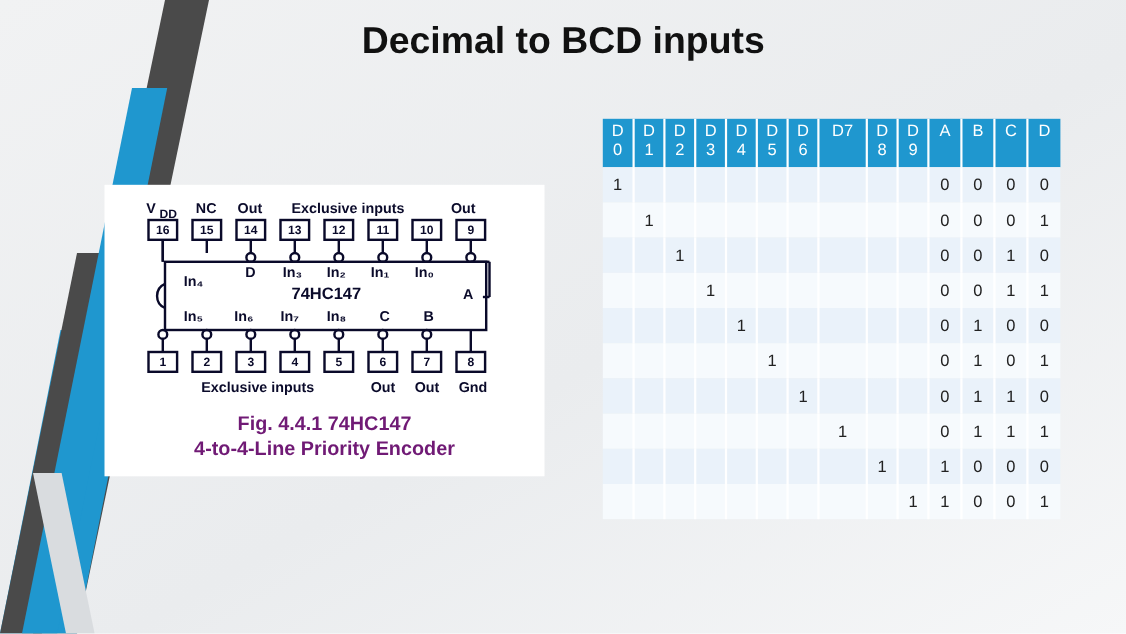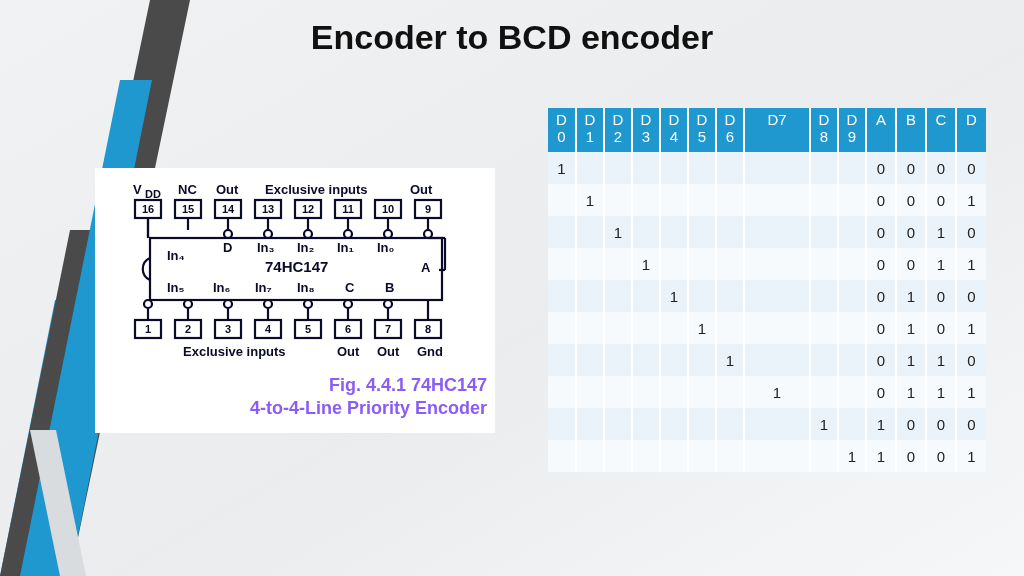--- a/index.html
+++ b/index.html
@@ -23,21 +23,21 @@
 
   
   .chip-panel {
     position: absolute;
     left: 95px; top: 168px;
     width: 400px; height: 265px;
     background: #fff;
     padding: 12px 8px 10px 8px;
   }
   .chip-panel svg { display: block; margin: 0 auto; }
-  .fig-caption { text-align: right; color: #8b5cf6; font-weight: 700; line-height: 1.25; font-size: 18px; margin-top: 4px; }
+  .fig-caption { text-align: center; color: #701a75; font-weight: 700; line-height: 1.25; font-size: 18px; margin-top: 4px; }
 
   
   .tt {
     position: absolute;
     left: 548px; top: 108px;
     font-size: 15px;
     color: #222;
     border-collapse: collapse;
   }
   .tt th, .tt td { text-align: center; padding: 0; }
@@ -50,37 +50,37 @@
     vertical-align: top;
     padding-top: 4px;
     line-height: 1.1;
   }
   .tt th:last-child { border-right: none; }
   .tt td { height: 32px; border-right: 2px solid #fff; }
   .tt td:last-child { border-right: none; }
   .tt tbody tr:nth-child(odd)  td { background: #eaf2fa; }
   .tt tbody tr:nth-child(even) td { background: #f6fafd; }
   .tt .w-n { width: 28px; }   
-  .tt .w-d7 { width: 66px; }
+  .tt .w-d7 { width: 44px; }
   .tt .w-o { width: 30px; }   
 </style>
 </head>
 <body>
 
 <div class="bars">
   <svg width="260" height="576" viewBox="0 0 260 576">
     <polygon points="30,576 70,576 190,0 150,0" fill="#4a4a4a"></polygon>
     <polygon points="0,576 70,576 125,300 55,300" fill="#1f97cf"></polygon>
     <polygon points="0,576 38,576 108,230 70,230" fill="#4a4a4a"></polygon>
     <polygon points="20,576 52,576 152,80 120,80" fill="#1f97cf"></polygon>
     <polygon points="60,576 86,576 56,430 30,430" fill="#d9dcdf"></polygon>
   </svg>
 </div>
 
-<h1 class="title">Encoder to BCD encoder</h1>
+<h1 class="title">Decimal to BCD inputs</h1>
 
 <div class="chip-panel">
   <svg width="380" height="190" viewBox="0 0 380 190">
     <style>
       .lbl { font: 700 13px Arial; fill:#0a0a2a; }
       .sml { font: 700 11px Arial; fill:#0a0a2a; }
       .pin { font: 700 11px Arial; fill:#0a0a2a; text-anchor:middle; }
       .blk { stroke:#0a0a2a; stroke-width:2.2; fill:none; }
     </style>
 

